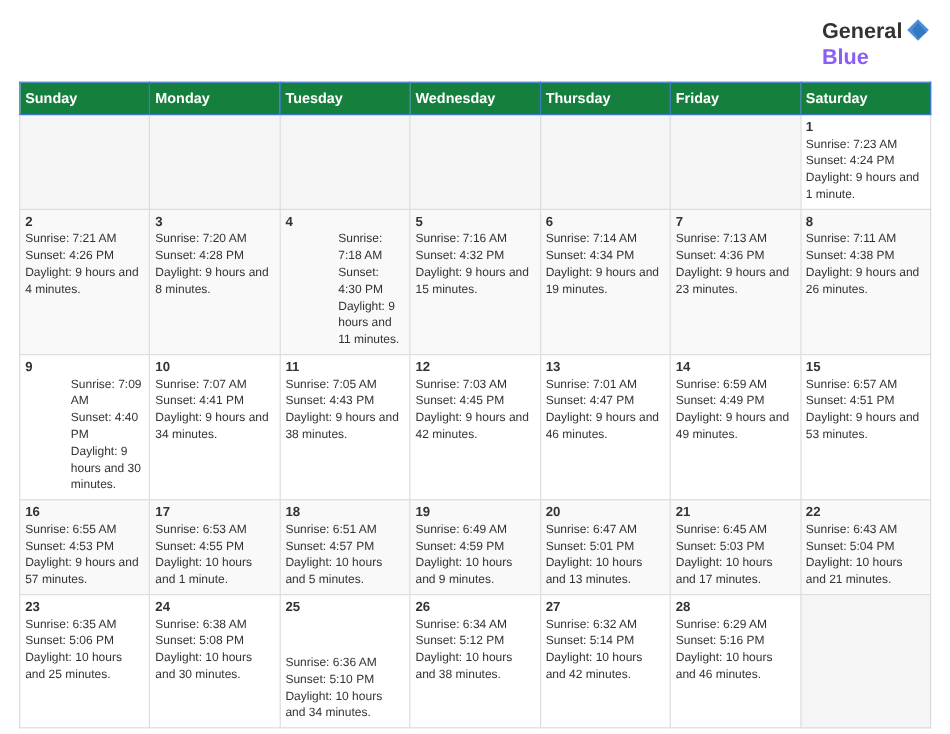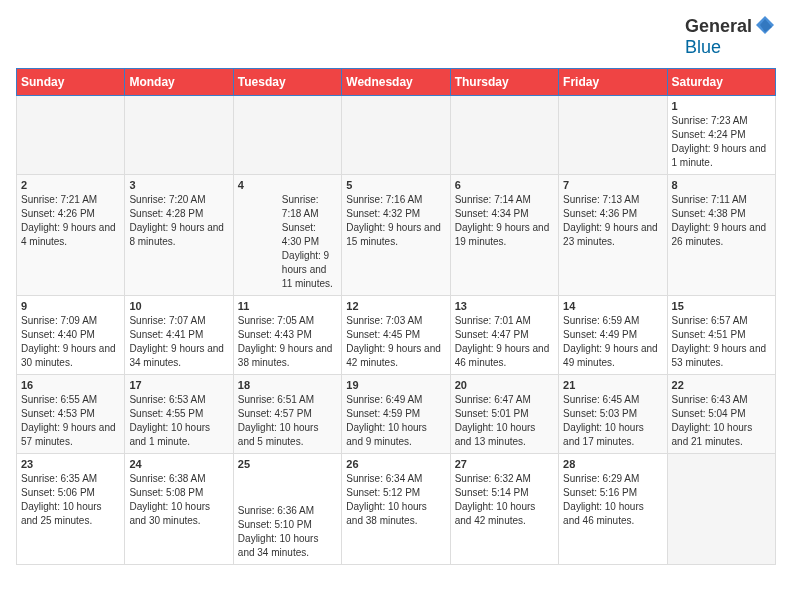--- a/index.html
+++ b/index.html
@@ -20,42 +20,42 @@
       display: flex;
       align-items: center;
     }
     .logo-text-general {
       font-size: 18px;
       font-weight: bold;
       color: #333;
     }
     .logo-text-blue {
       font-size: 18px;
-      font-weight: normal;
-      color: #0369a1;
+      font-weight: bold;
+      color: #8b5cf6;
     }
     .title-block {
       text-align: right;
     }
     .main-title {
       font-size: 32px;
       font-weight: bold;
       color: #333;
     }
     .subtitle {
       font-size: 14px;
       color: #555;
     }
     .calendar {
       width: 100%;
       border-collapse: collapse;
       border: 1px solid #ccc;
     }
     .calendar th {
-      background-color: #ef4444;
+      background-color: #15803d;
       color: #fff;
       font-size: 12px;
       font-weight: bold;
       padding: 6px 4px;
       text-align: left;
       border: 1px solid #3a7bc8;
     }
     .calendar td {
       vertical-align: top;
       border: 1px solid #ddd;
@@ -173,21 +173,21 @@
         <td>
           <div class="day-number">8</div>
           <div class="day-info" style="white-space: pre-wrap;">Sunrise: 7:11 AM
 Sunset: 4:38 PM
 Daylight: 9 hours and 26 minutes.</div>
         </td>
       </tr>
       <tr>
         <td>
           <div class="day-number">9</div>
-          <div class="day-info" style="white-space: pre-wrap;">Sunrise: 7:09 AM
+          <div class="day-info" style="white-space: pre-wrap; margin-left: 38px;">Sunrise: 7:09 AM
 Sunset: 4:40 PM
 Daylight: 9 hours and 30 minutes.</div>
         </td>
         <td>
           <div class="day-number">10</div>
           <div class="day-info" style="white-space: pre-wrap;">Sunrise: 7:07 AM
 Sunset: 4:41 PM
 Daylight: 9 hours and 34 minutes.</div>
         </td>
         <td>

